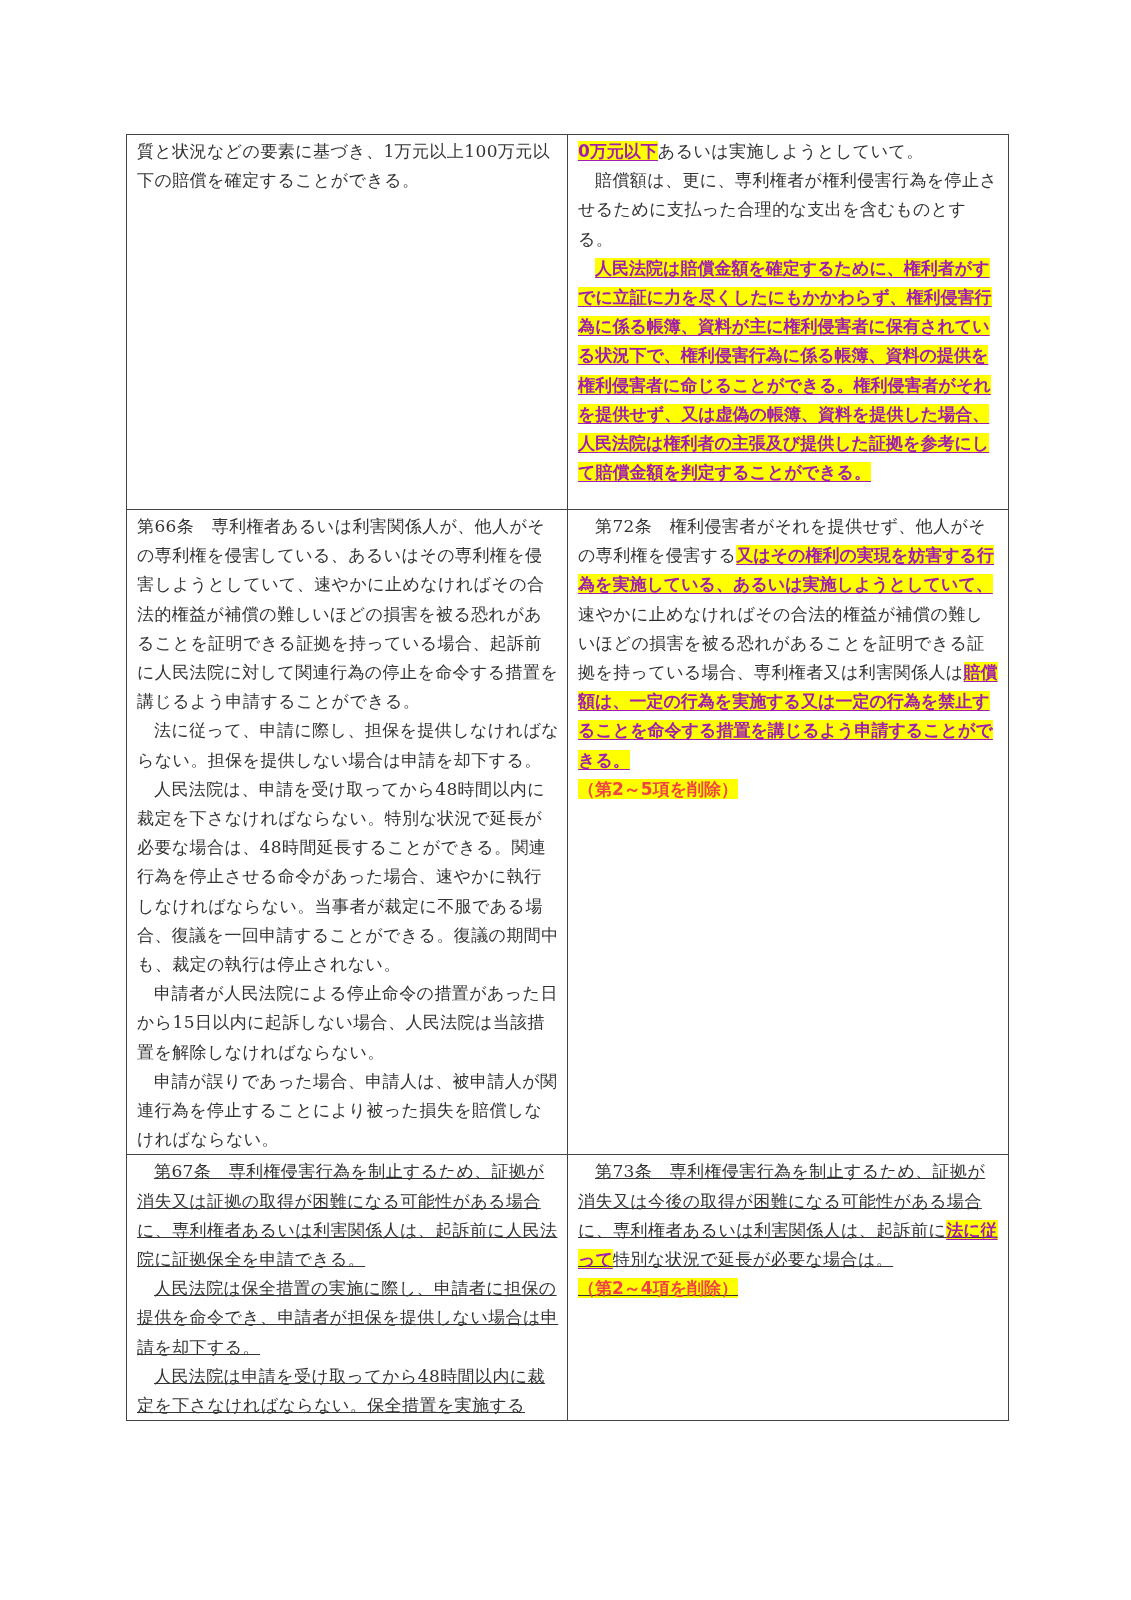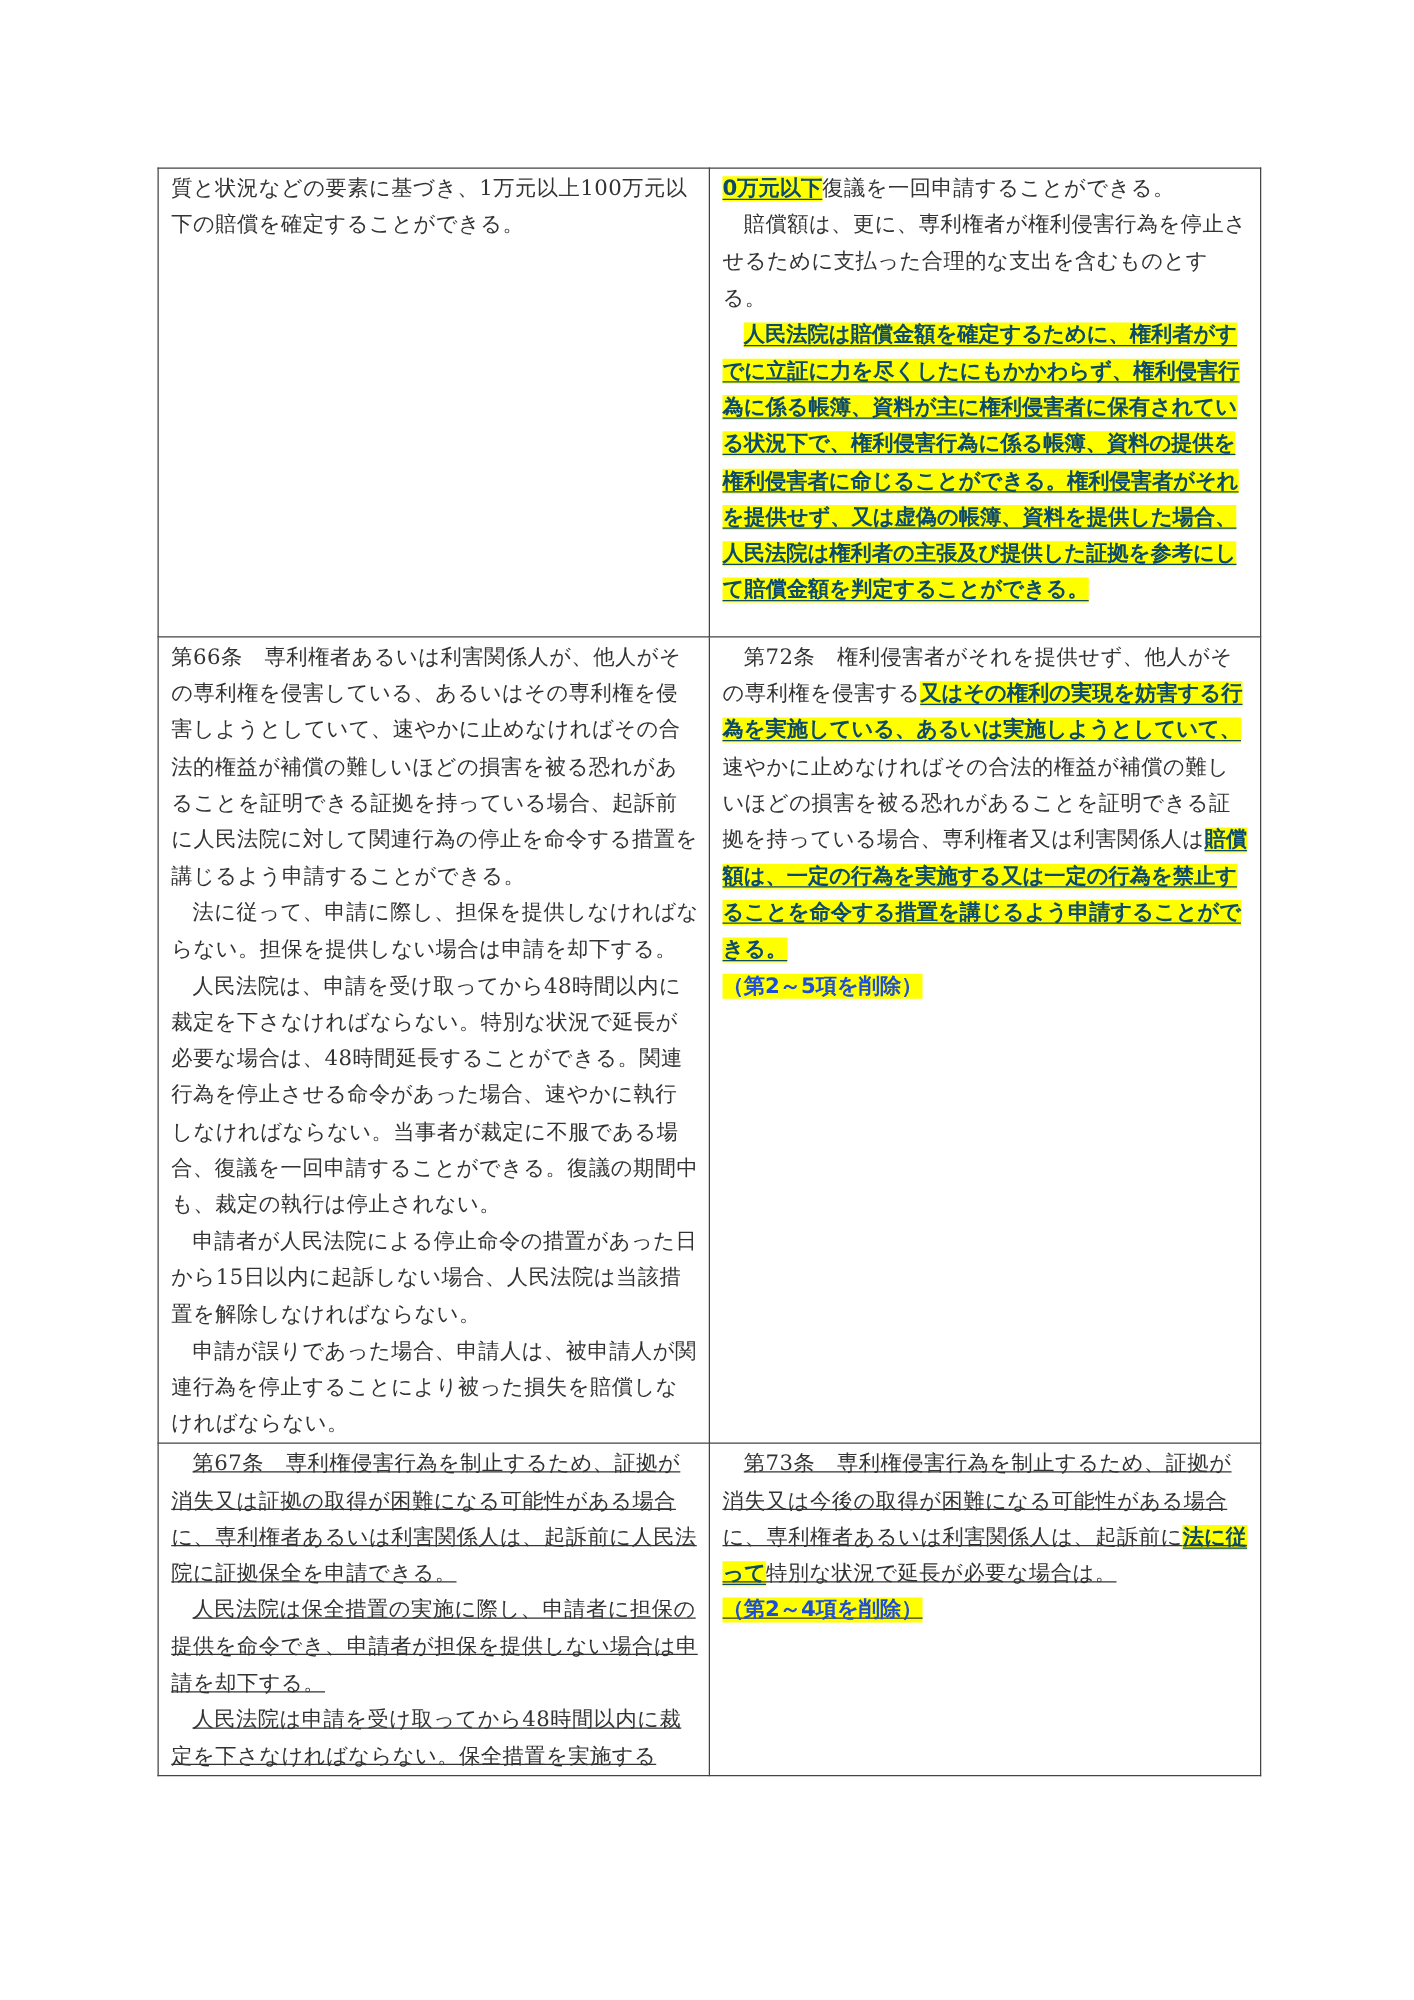--- a/index.html
+++ b/index.html
@@ -4,38 +4,38 @@
   <style>
     html, body { margin:0; padding:0; background:#ffffff; }
     body { width:1131px; height:1600px; position:relative; font-family:"DejaVu Serif", "Liberation Serif", serif; color:#333; }
     .page { position:absolute; left:0; top:0; width:1131px; height:1600px; background:#fff; }
     table.cmp { position:absolute; left:126px; top:134px; width:883px; border-collapse:collapse; table-layout:fixed; }
     table.cmp td { border:1.4px solid #444; vertical-align:top; padding:2px 8px 0 10px; font-size:17px; line-height:29.2px; letter-spacing:0.4px; }
     table.cmp td.left { width:421px; }
     table.cmp td.right { width:421px; }
     .p { margin:0; }
     .ind { text-indent:1em; }
-    .hl { background:#ffff00; font-weight:bold; text-decoration:underline; text-underline-offset:3px; font-family:"DejaVu Sans", "Liberation Sans", sans-serif; color:#0c4a6e; letter-spacing:0; }
-    .hlnu { background:#ffff00; font-weight:bold; font-family:"DejaVu Sans", "Liberation Sans", sans-serif; color:#1d4ed8; letter-spacing:0; }
+    .hl { background:#ffff00; font-weight:bold; text-decoration:underline; text-underline-offset:3px; font-family:"DejaVu Sans", "Liberation Sans", sans-serif; color:#a21caf; letter-spacing:0; }
+    .hlnu { background:#ffff00; font-weight:bold; font-family:"DejaVu Sans", "Liberation Sans", sans-serif; color:#ef4444; letter-spacing:0; }
     tr.r1 td { height:372px; }
     tr.r2 td { height:639px;margin-top:20px; }
     tr.r3 td { height:258px;text-decoration:underline; }
   </style>
 </head>
 <body>
 
 <div class="page">
   <table class="cmp">
     <tbody id="tbody">
         <tr class="r1">
           <td class="left">
             <p class="p"><span>質と状況などの要素に基づき、1万元以上100万元以下の賠償を確定することができる。</span></p>
           </td>
           <td class="right">
-            <p class="p"><span class="hl">0万元以下</span><span>復議を一回申請することができる。</span></p>
+            <p class="p"><span class="hl">0万元以下</span><span>あるいは実施しようとしていて。</span></p>
             <p class="p ind"><span>賠償額は、更に、専利権者が権利侵害行為を停止させるために支払った合理的な支出を含むものとする。</span></p>
             <p class="p ind"><span class="hl">人民法院は賠償金額を確定するために、権利者がすでに立証に力を尽くしたにもかかわらず、権利侵害行為に係る帳簿、資料が主に権利侵害者に保有されている状況下で、権利侵害行為に係る帳簿、資料の提供を権利侵害者に命じることができる。権利侵害者がそれを提供せず、又は虚偽の帳簿、資料を提供した場合、人民法院は権利者の主張及び提供した証拠を参考にして賠償金額を判定することができる。</span></p>
           </td>
         </tr>
         <tr class="r2">
           <td class="left">
             <p class="p"><span>第66条　専利権者あるいは利害関係人が、他人がその専利権を侵害している、あるいはその専利権を侵害しようとしていて、速やかに止めなければその合法的権益が補償の難しいほどの損害を被る恐れがあることを証明できる証拠を持っている場合、起訴前に人民法院に対して関連行為の停止を命令する措置を講じるよう申請することができる。</span></p>
             <p class="p ind"><span>法に従って、申請に際し、担保を提供しなければならない。担保を提供しない場合は申請を却下する。</span></p>
             <p class="p ind"><span>人民法院は、申請を受け取ってから48時間以内に裁定を下さなければならない。特別な状況で延長が必要な場合は、48時間延長することができる。関連行為を停止させる命令があった場合、速やかに執行しなければならない。当事者が裁定に不服である場合、復議を一回申請することができる。復議の期間中も、裁定の執行は停止されない。</span></p>
             <p class="p ind"><span>申請者が人民法院による停止命令の措置があった日から15日以内に起訴しない場合、人民法院は当該措置を解除しなければならない。</span></p>

